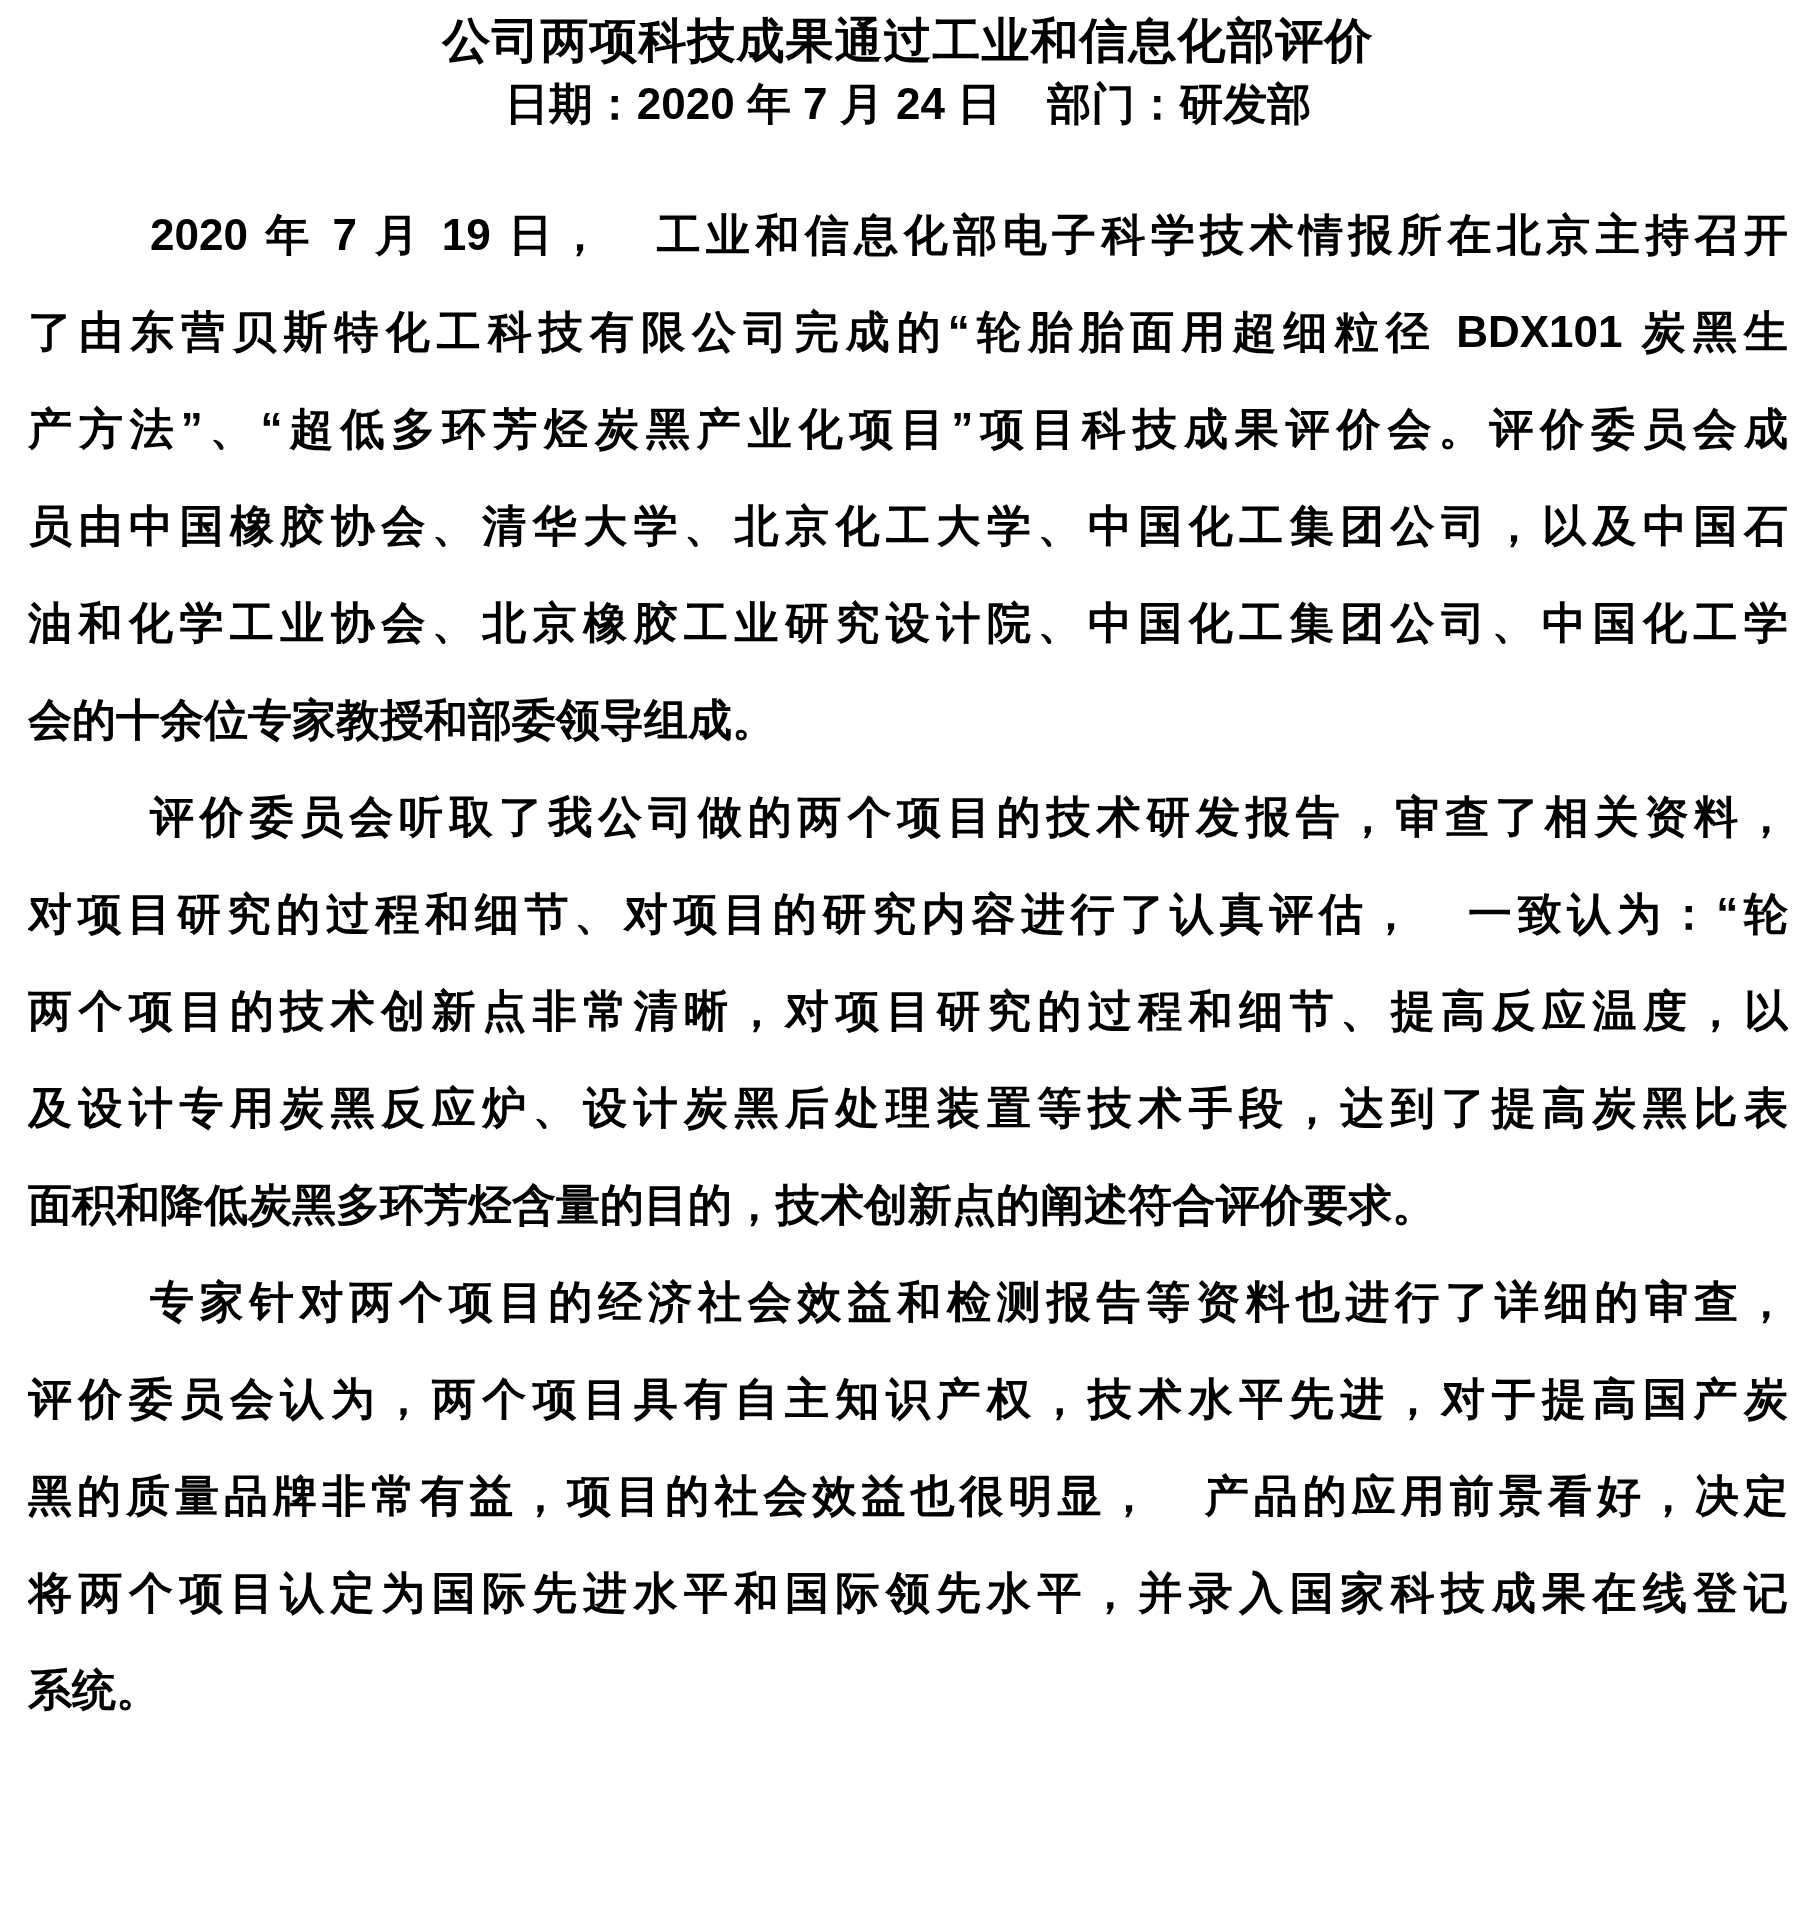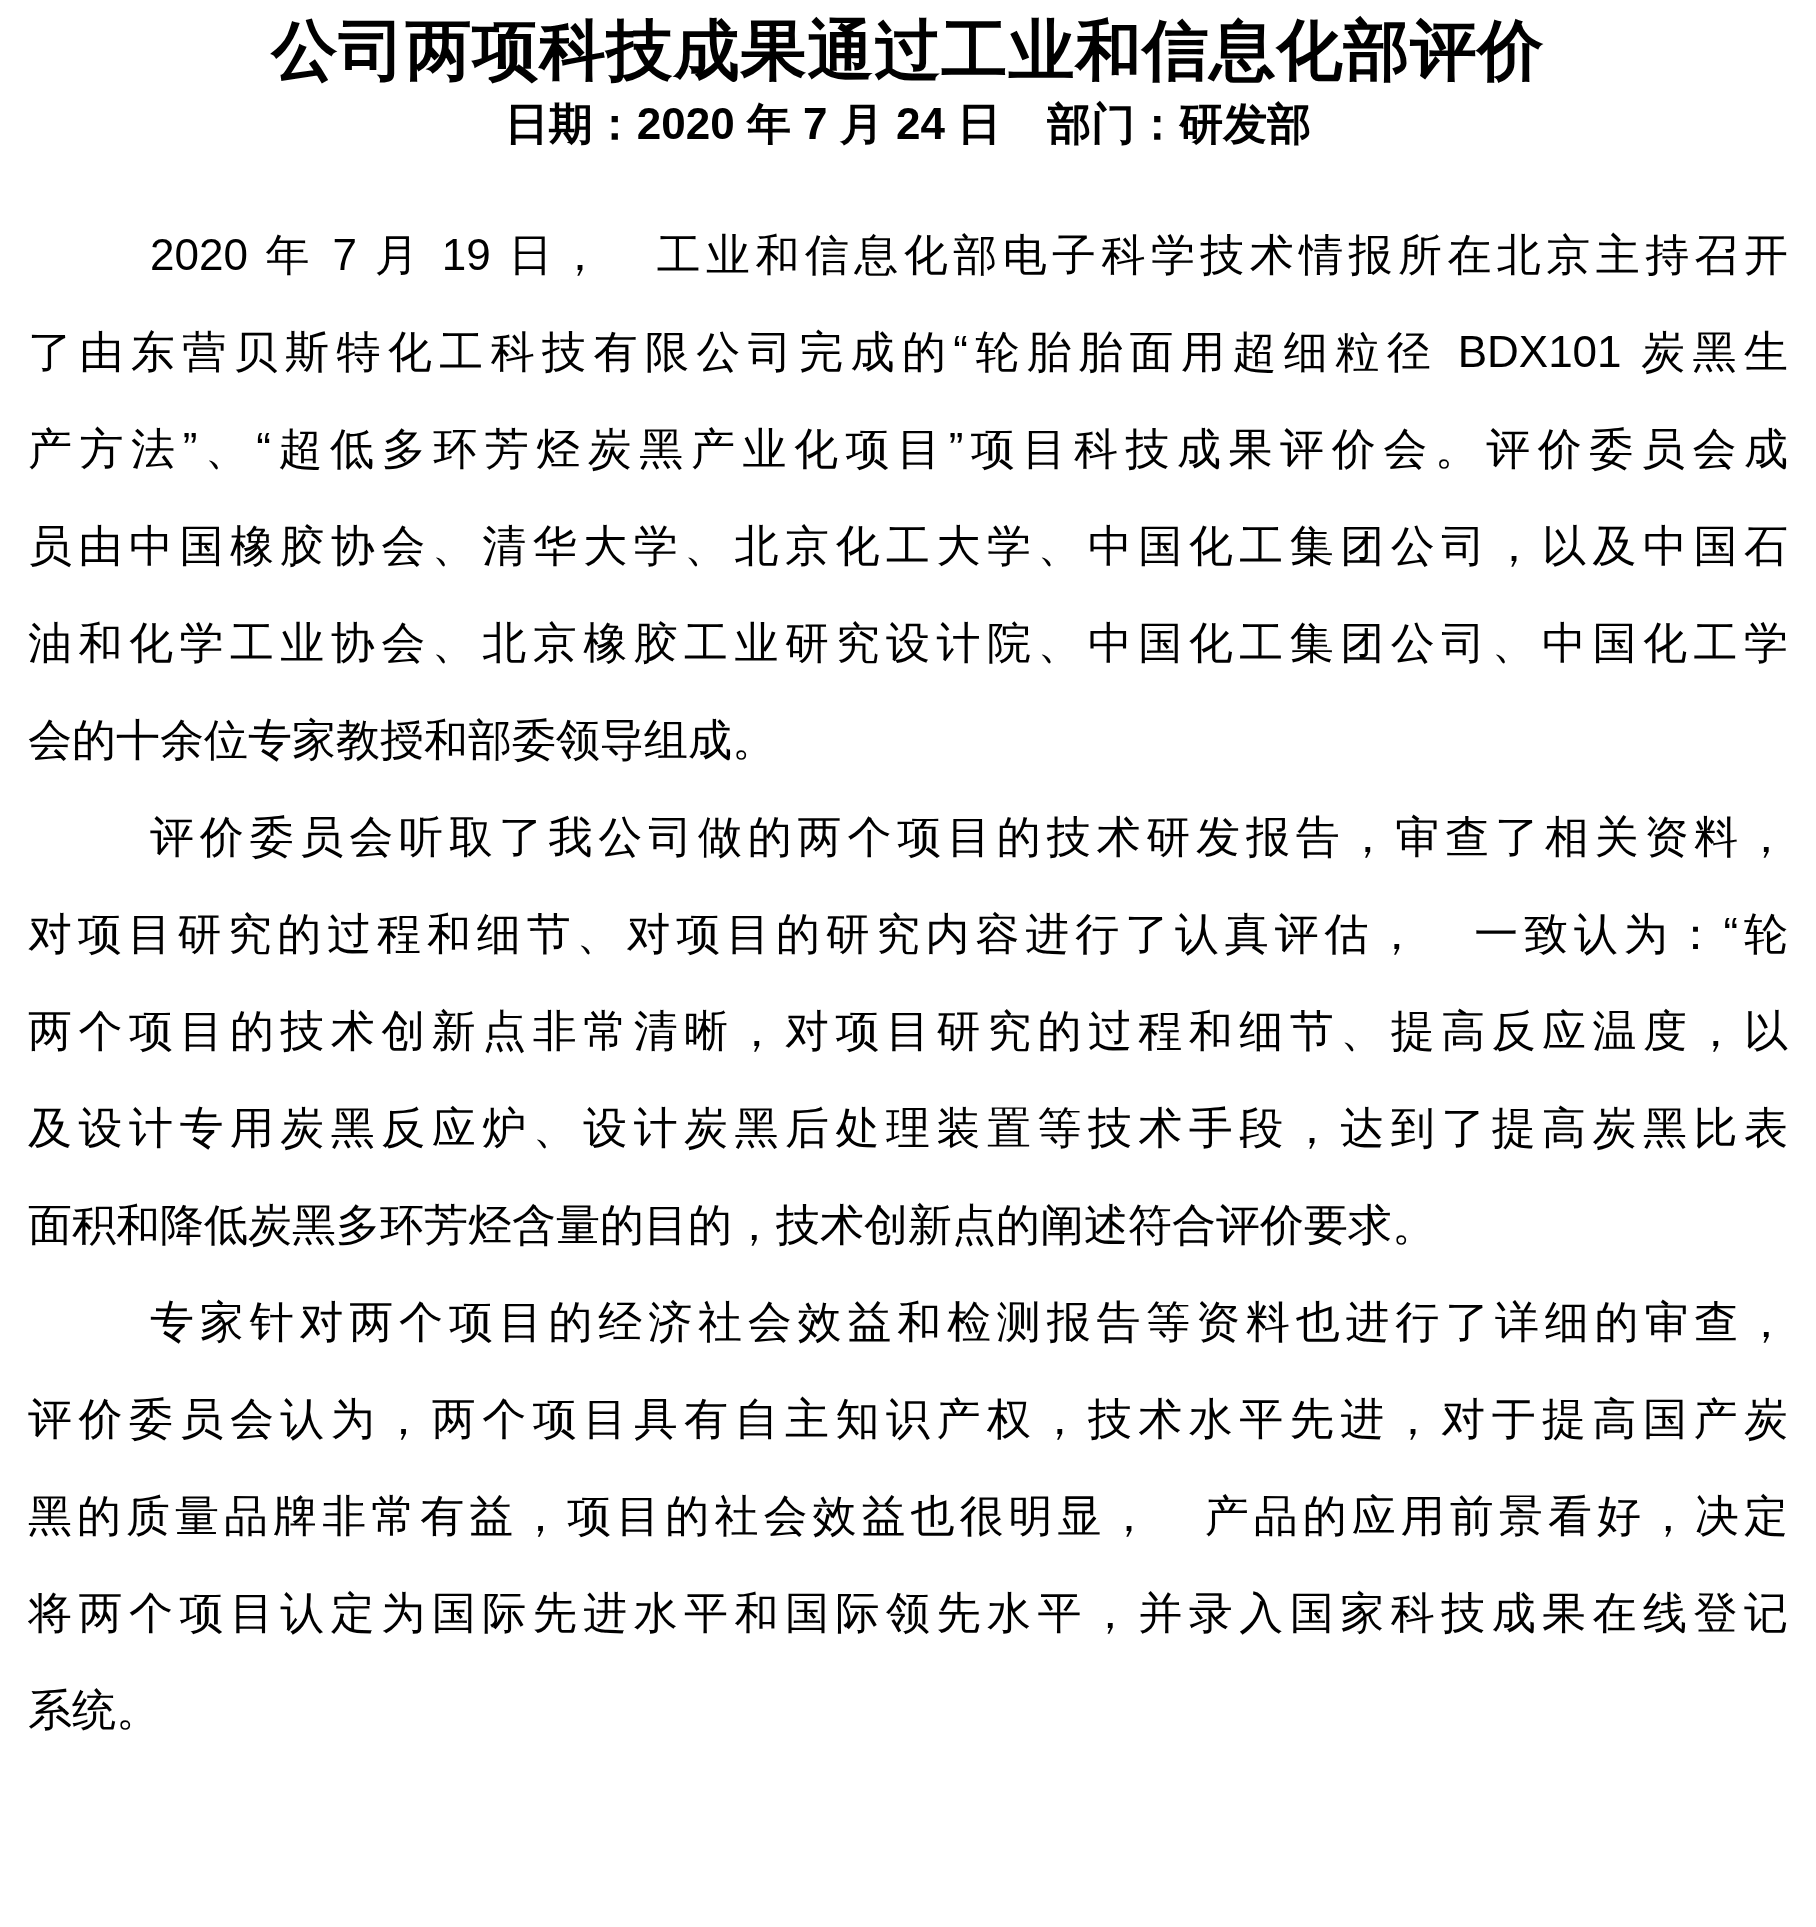--- a/index.html
+++ b/index.html
@@ -19,42 +19,42 @@
     box-sizing: border-box;
     width: 1816px;
     height: 1927px;
     padding: 10px 28px 0 28px;
     background: #ffffff;
   }
   .doc-title {
     margin: 0;
     padding-top: 4px;
     text-align: center;
-    font-size: 66px;
+    font-size: 48px;
     line-height: 1.12;
     font-weight: 900;
     letter-spacing: 1px;
     white-space: nowrap;
   }
   .meta-line {
     margin-top: 10px;
     text-align: center;
     font-size: 44px;
     line-height: 1.2;
     font-weight: 700;
     white-space: nowrap;
   }
   .meta-gap {
     display: inline-block;
     width: 46px;
   }
   .article-body {
     margin-top: 55px;
     font-size: 44px;
-    font-weight: 400;
+    font-weight: 700;
   }
   .text-line {
     height: 97px;
     line-height: 97px;
     overflow: hidden;
     white-space: nowrap;          
     text-align: justify;
     text-align-last: justify;
     text-justify: inter-character;
   }

